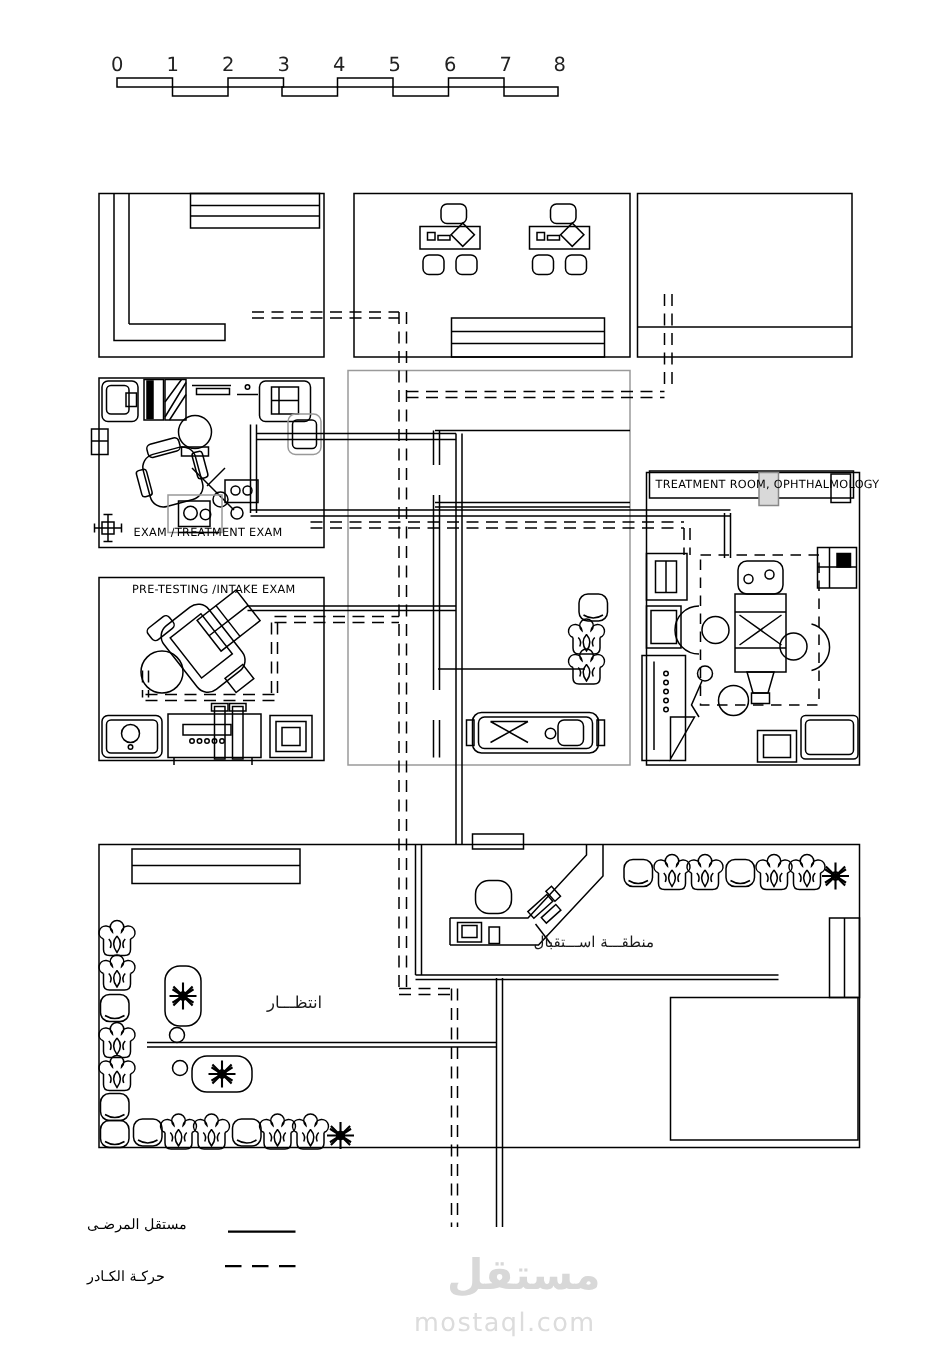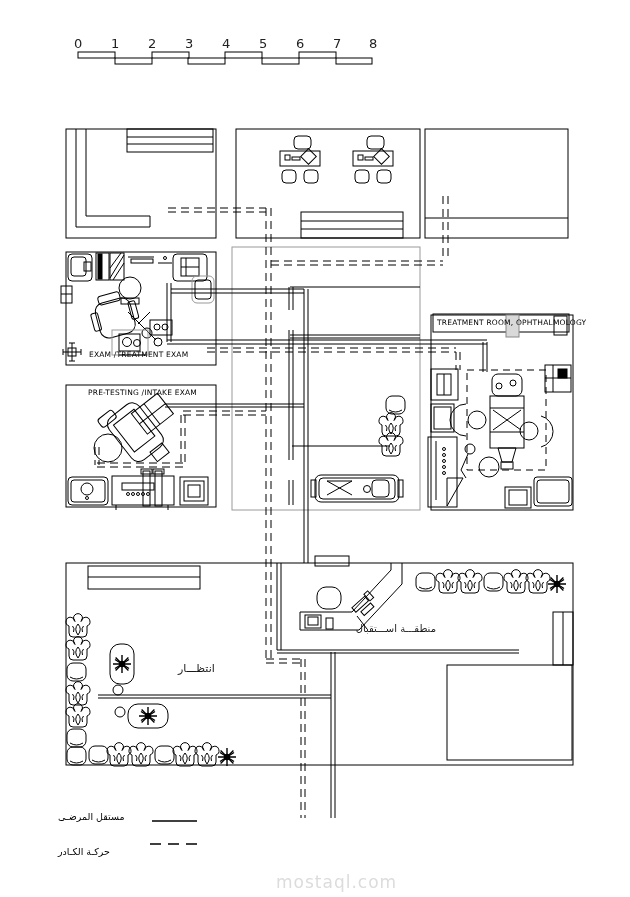--- a/index.html
+++ b/index.html
@@ -359,16 +359,17 @@
 
   <div class="lbl ar" style="left:360px;top:624px;width:76px;font-size:10px;text-align:right;">منطقـــة اســـتقبال</div>
   <div class="lbl ar" style="left:162px;top:663px;font-size:11px;margin-left:16px;">انتظـــار</div>
 
   <div style="position:absolute;left:0;top:808px;width:240px;height:50px;">
     <div class="lbl ar legend-txt" style="left:58px;top:4px;width:70px;text-align:left;">مستقل المرضـى</div>
     <div class="lbl ar legend-txt" style="left:58px;top:27px;width:70px;text-align:left;margin-top:12px;">حركـة الكـادر</div>
   </div>
 
   <div style="position:absolute;left:250px;top:834px;width:160px;height:55px;">
+    <div class="lbl ar wm-ar" style="left:48px;top:2px;">مستقل</div>
     <div class="lbl wm-dom" style="left:26px;top:30px;">mostaql.com</div>
   </div>
 
 </div>
 
 </body></html>

